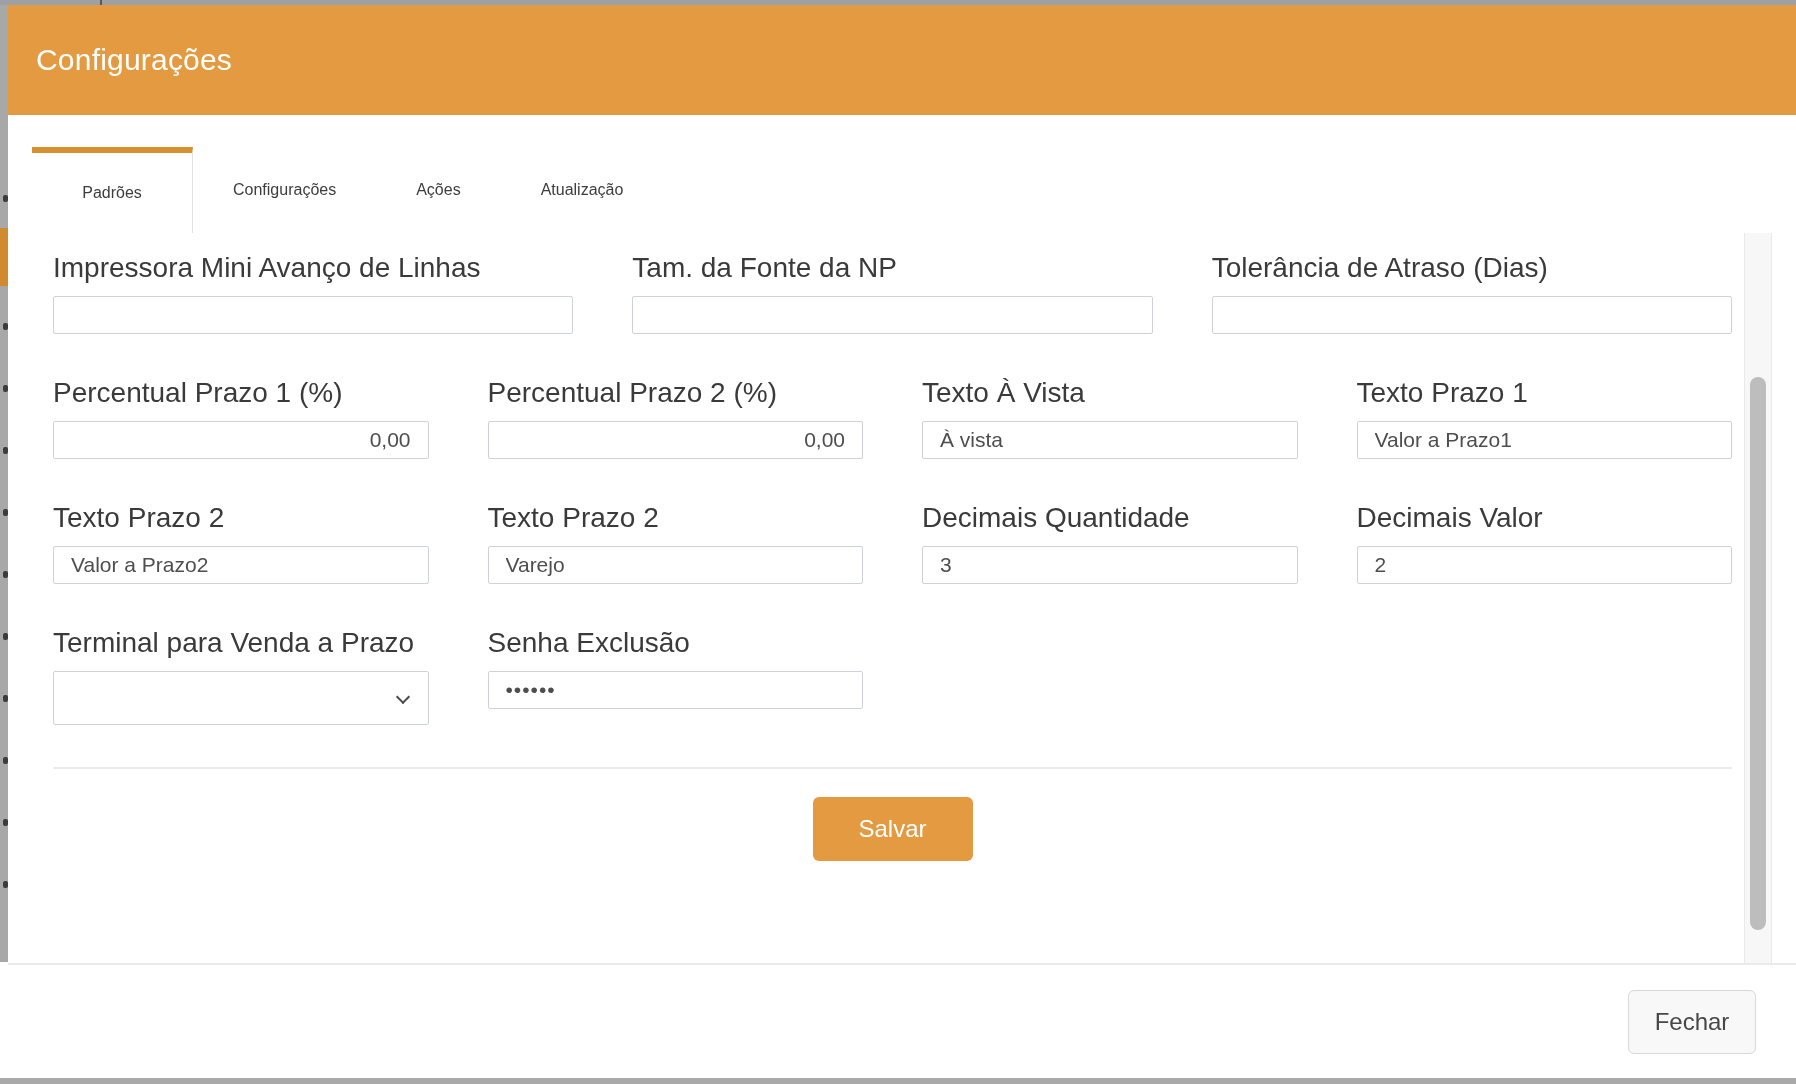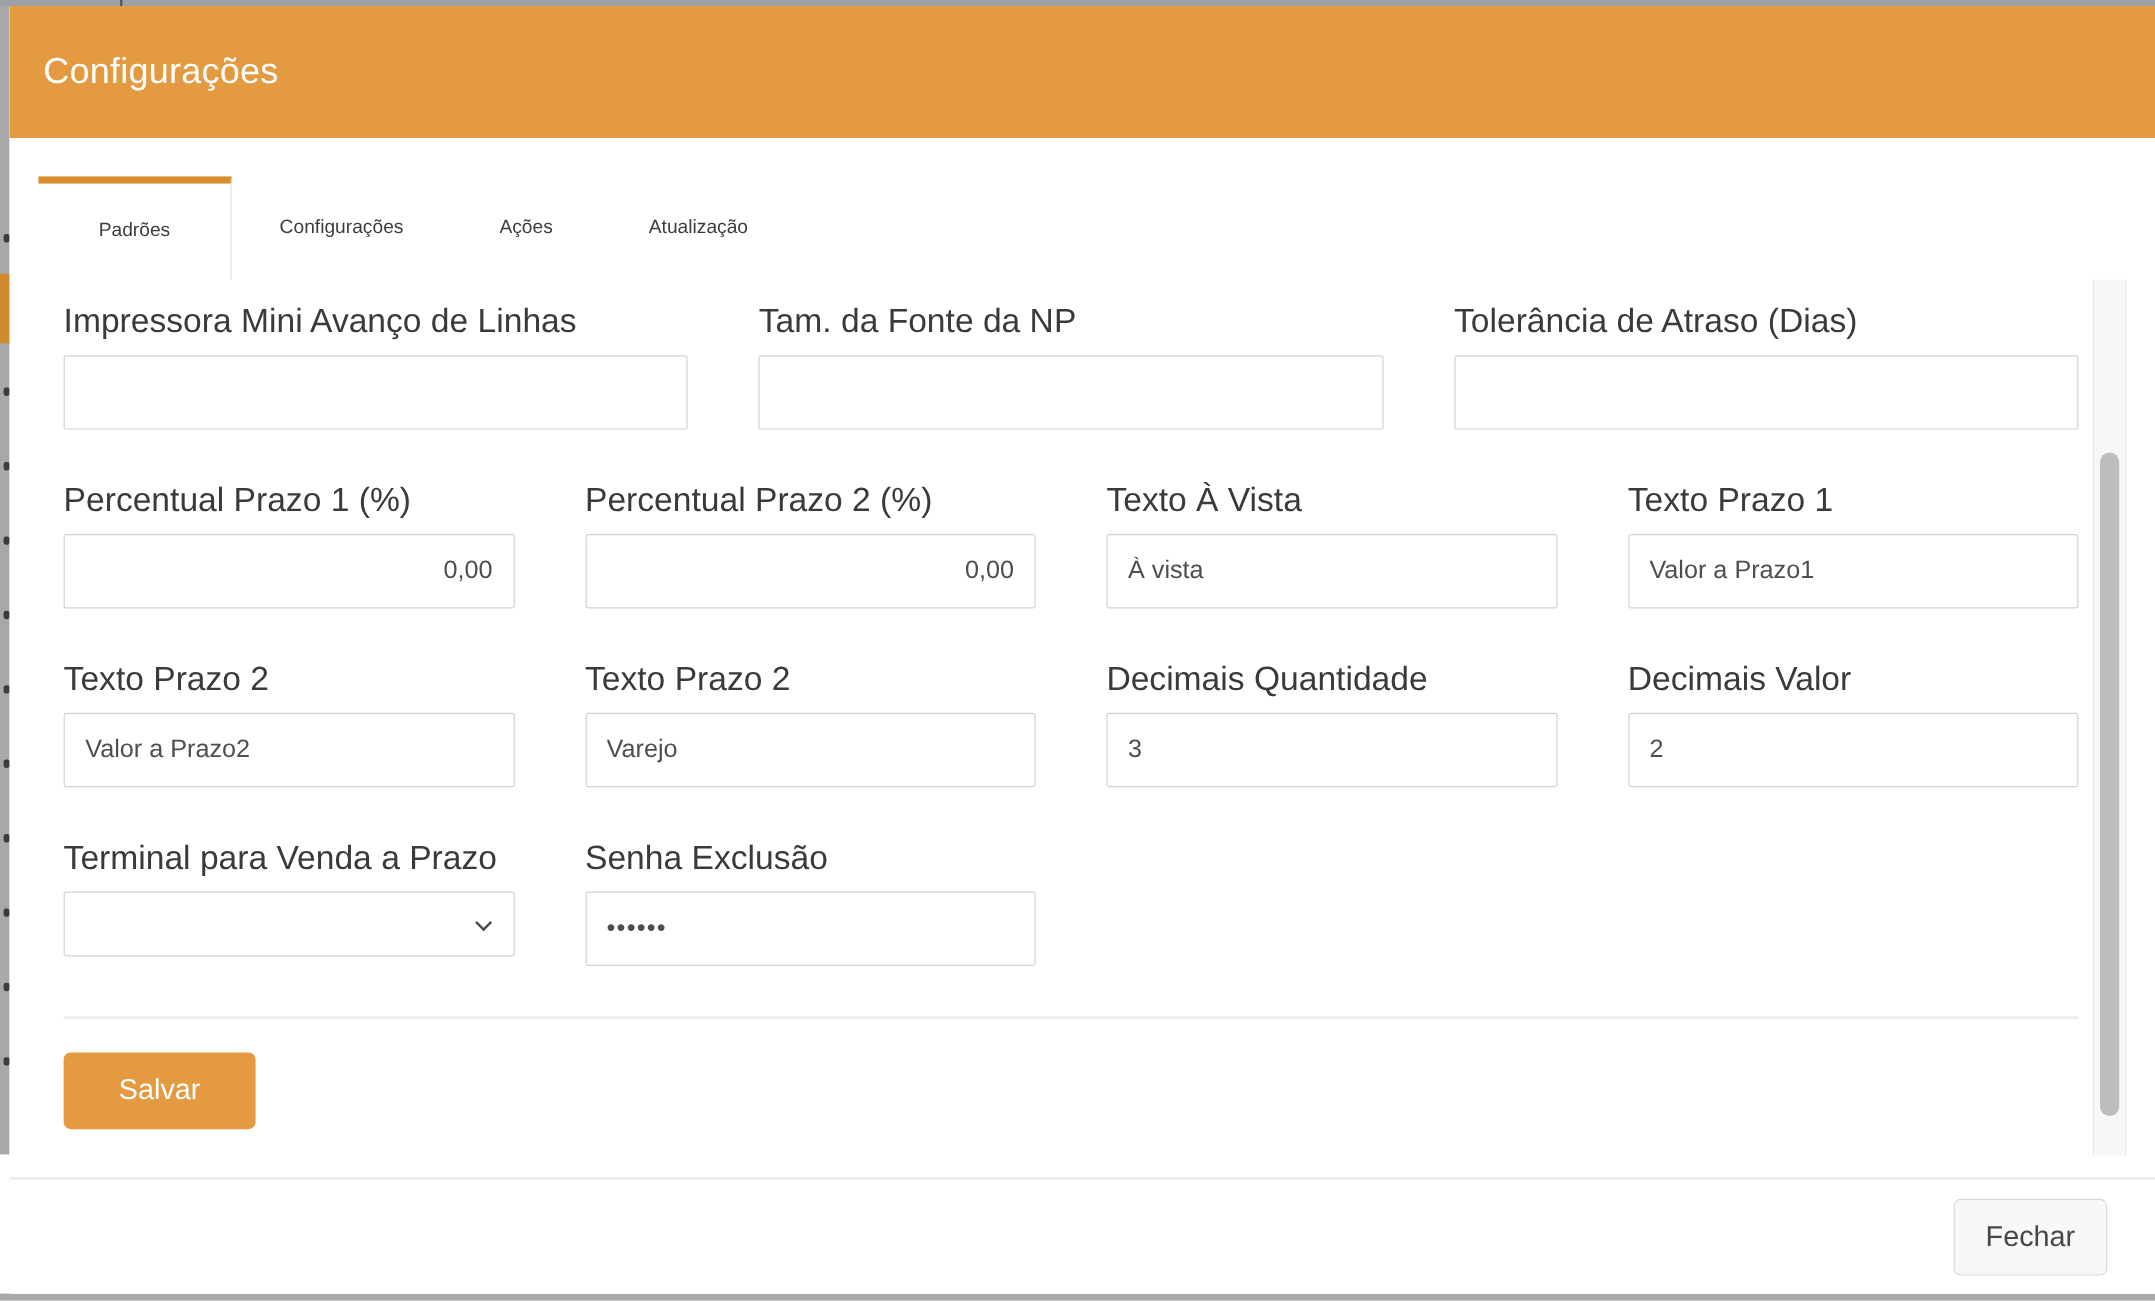--- a/index.html
+++ b/index.html
@@ -45,21 +45,21 @@
   
   .form { padding:0 64px 0 45px; }
   .row { display:grid; column-gap:59px; }
   .cols3 { grid-template-columns:repeat(3,1fr); }
   .cols4 { grid-template-columns:repeat(4,1fr); }
   .row-first { margin-top:22px; }
   .row-next { margin-top:46px; }
 
   .field label { display:block; font-size:28px; color:#3a3a3a; margin-bottom:15px; line-height:26px; }
   .field input {
-    width:100%; height:62px;
+    width:100%; height:38px;
     border:1px solid #cfd2d6; border-radius:2px;
     background:#fff; color:#4e4e4e;
     font-size:21px; font-family:inherit;
     padding:0 17px; outline:none;
   }
   .align-right { text-align:right; }
   .pwd { letter-spacing:1px; }
 
   .select-box {
     position:relative; width:100%; height:54px;
@@ -68,41 +68,41 @@
   .select-value { position:absolute; left:17px; top:14px; font-size:21px; color:#4e4e4e; }
   .chevron {
     position:absolute; right:20px; top:20px;
     width:10px; height:10px;
     border:solid #4a4a4a; border-width:0 2px 2px 0;
     transform:rotate(45deg);
   }
 
   .divider { margin-top:42px; height:2px; background:#ececec; }
 
-  .save-row { display:flex; justify-content:flex-start; margin-top:28px; }
+  .save-row { display:flex; justify-content:center; margin-top:28px; }
   .save-btn {
     width:160px; height:64px;
     background:#E49A40; color:#fff;
     border:none; border-radius:6px;
     font-size:24px; font-family:inherit; cursor:pointer;
   }
 
   
   .scrollbar-track {
     position:absolute; top:228px; right:24px; width:28px; height:730px;
     background:#f7f7f7; border-left:1px solid #e9e9e9; border-right:1px solid #e9e9e9;
   }
   .scrollbar-thumb {
     position:absolute; left:5px; top:144px; width:16px; height:553px;
     background:#bdbdbd; border-radius:8px;
   }
 
   
   .modal-footer {
-    position:absolute; left:0; right:0; bottom:0; height:97px;
+    position:absolute; left:0; right:0; bottom:0; height:115px;
     background:#fff; border-top:2px solid #eaeaea;
     display:flex; align-items:center; justify-content:flex-end; padding-right:40px;
   }
   .close-btn {
     width:128px; height:64px;
     background:#f8f8f8; color:#474747;
     border:1px solid #d9d9d9; border-radius:6px;
     font-size:24px; font-family:inherit; cursor:pointer;
   }
 </style>

